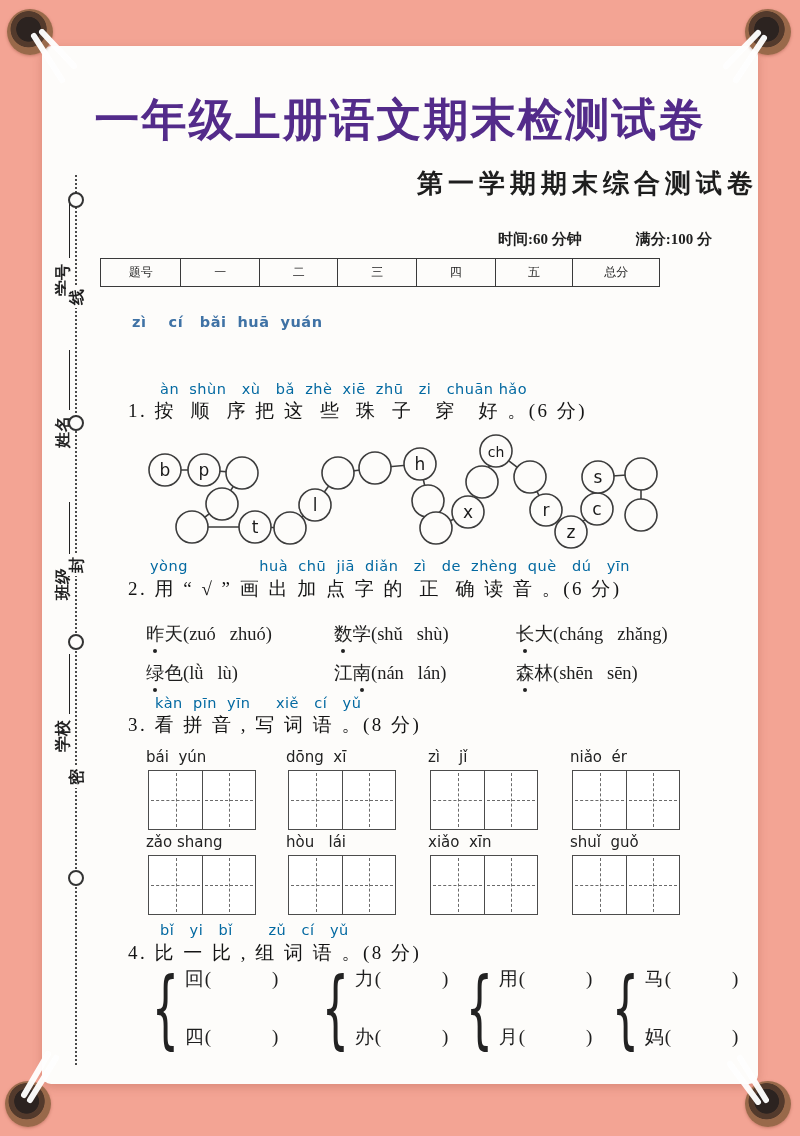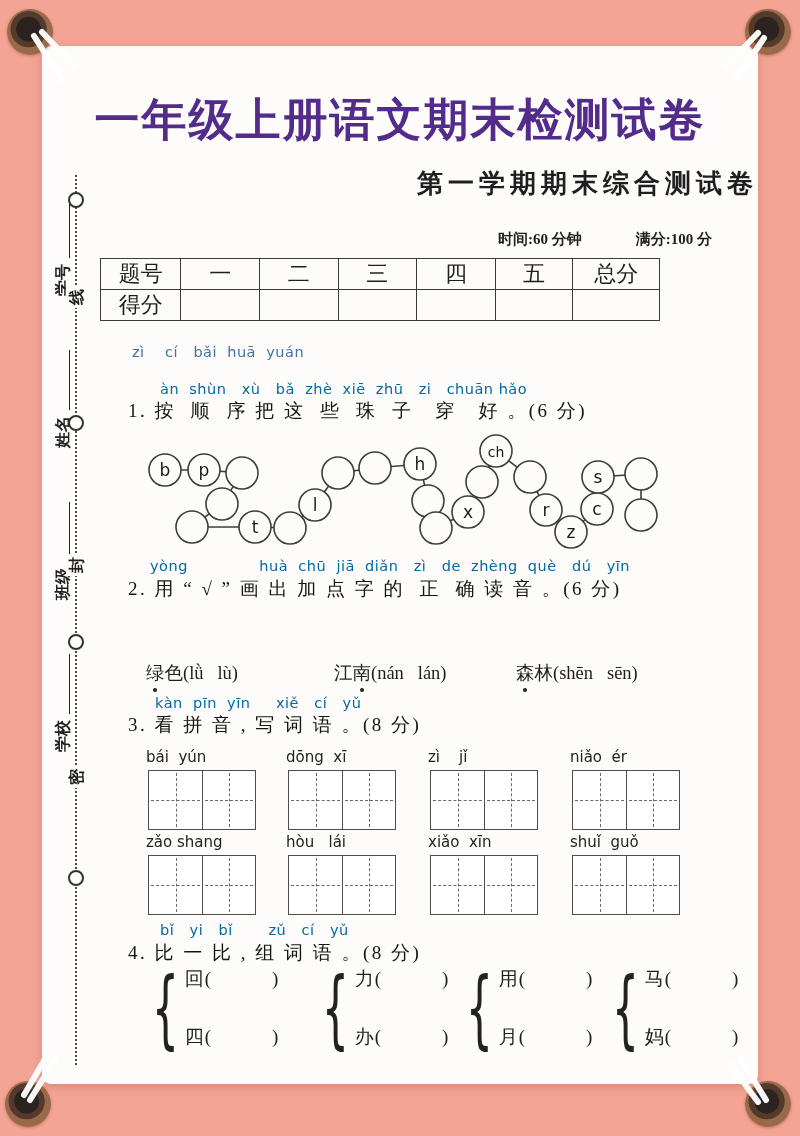--- a/index.html
+++ b/index.html
@@ -38,29 +38,29 @@
   
   .title { position:absolute; left:0; top:44px; width:100%; text-align:center;
            font-family:"Liberation Sans", sans-serif; font-weight:bold;
            font-size:45px; letter-spacing:2px; }
   .subtitle { position:absolute; left:0; top:120px; width:100%; text-align:right;
               font-size:26px; font-weight:bold; letter-spacing:5px; }
   .timeline { position:absolute; right:46px; top:184px; font-size:15px; font-weight:bold; }
   .timeline span { margin-left:34px;padding-left:20px; }
   
   table.score { position:absolute; left:58px; top:212px; width:560px;
-                border-collapse:collapse; font-size:22px; }
+                border-collapse:collapse; font-size:12px; }
   table.score td { border:1.6px solid #3a3a3a; height:28px; text-align:center; padding:0; }
   
   .py   { position:absolute; font-family:"DejaVu Sans", sans-serif; font-size:14.5px;
           color:#0369a1; white-space:pre; letter-spacing:.5px; }
   .qtxt { position:absolute; font-size:19px; white-space:pre; letter-spacing:2.5px; color:#141414; }
   .sec-title { position:absolute; left:66px; top:300px; font-size:22px; font-weight:bold;
                white-space:pre; letter-spacing:2px; }
-  .sec-py { left:90px; top:298px; font-weight:normal; }
+  .sec-py { left:90px; top:268px; font-weight:bold; }
   
   .beads { position:absolute; left:98px; top:379px; }
   
   .q2row { position:absolute; left:104px; display:flex; font-size:18.5px; white-space:pre; }
   .q2row .q2cell:nth-child(1){ width:188px; }
   .q2row .q2cell:nth-child(2){ width:182px; }
   .dc { position:relative; display:inline-block; }
   .dc::after { content:""; position:absolute; left:50%; bottom:-7px; width:4px; height:4px;
                border-radius:50%; background:#222; transform:translateX(-50%); }
   
@@ -124,29 +124,20 @@
   <table class="score">
     <tbody>
         <tr>
       <td style="width:88px">题号</td>
       <td style="width:86px">一</td>
       <td style="width:86px">二</td>
       <td style="width:86px">三</td>
       <td style="width:86px">四</td>
       <td style="width:85px">五</td>
       <td style="width:95px">总分</td>
-    </tr>
-    <tr>
-      <td>得分</td>
-      <td></td>
-      <td></td>
-      <td></td>
-      <td></td>
-      <td></td>
-      <td></td>
     </tr>
   </tbody>
     </table>
 
   <div class="py sec-py" style="color: rgb(63, 114, 165);">zì    cí   bǎi  huā  yuán</div>
 
   <div class="py" style="left:118px;top:335px">àn  shùn   xù   bǎ  zhè  xiē  zhū   zi   chuān hǎo</div>
   <div class="qtxt" style="left:86px;top:352px">1. 按  顺  序 把 这  些  珠  子   穿   好 。(6 分)</div>
   <svg class="beads" width="530" height="132" viewBox="0 0 530 132">
       <path d="M25,45 L64,45 L102,48 L82,79 L52,102 L115,102 L150,103 L175,80 L198,48 L235,43 L280,39 L288,76 L296,103 L328,87 L342,57 L356,26 L390,52 L406,85 L431,107 L457,84 L458,52 L501,49 L501,90" fill="none" stroke="#3d3d3d" stroke-width="1.6"></path>
@@ -181,20 +172,25 @@
       <circle cx="457" cy="84" r="16" fill="#fdfcfa" stroke="#3d3d3d" stroke-width="1.6"></circle>
       <text x="457" y="90" text-anchor="middle" font-size="17" fill="#1a1a1a" font-family="DejaVu Sans, sans-serif">c</text>
       <circle cx="458" cy="52" r="16" fill="#fdfcfa" stroke="#3d3d3d" stroke-width="1.6"></circle>
       <text x="458" y="58" text-anchor="middle" font-size="17" fill="#1a1a1a" font-family="DejaVu Sans, sans-serif">s</text>
       <circle cx="501" cy="49" r="16" fill="#fdfcfa" stroke="#3d3d3d" stroke-width="1.6"></circle>
       <circle cx="501" cy="90" r="16" fill="#fdfcfa" stroke="#3d3d3d" stroke-width="1.6"></circle>
     </svg>
 
   <div class="py" style="left:108px;top:512px">yòng              huà  chū  jiā  diǎn   zì   de  zhèng  què   dú   yīn</div>
   <div class="qtxt" style="left:86px;top:530px">2. 用 “ √ ” 画 出 加 点 字 的  正  确 读 音 。(6 分)</div>
+  <div class="q2row" style="top:575px">
+    <span class="q2cell"><span></span><span class="dc">昨</span><span>天(zuó   zhuó)</span></span>
+    <span class="q2cell"><span></span><span class="dc">数</span><span>学(shǔ   shù)</span></span>
+    <span class="q2cell"><span></span><span class="dc">长</span><span>大(cháng   zhǎng)</span></span>
+  </div>
   <div class="q2row" style="top:614px">
     <span class="q2cell"><span></span><span class="dc">绿</span><span>色(lǜ   lù)</span></span>
     <span class="q2cell"><span>江</span><span class="dc">南</span><span>(nán   lán)</span></span>
     <span class="q2cell"><span></span><span class="dc">森</span><span>林(shēn   sēn)</span></span>
   </div>
 
   <div class="py" style="left:113px;top:649px">kàn  pīn  yīn     xiě   cí   yǔ</div>
   <div class="qtxt" style="left:86px;top:666px">3. 看 拼 音 , 写 词 语 。(8 分)</div>
 
   <div class="word-item" style="left:104px;top:702px">

